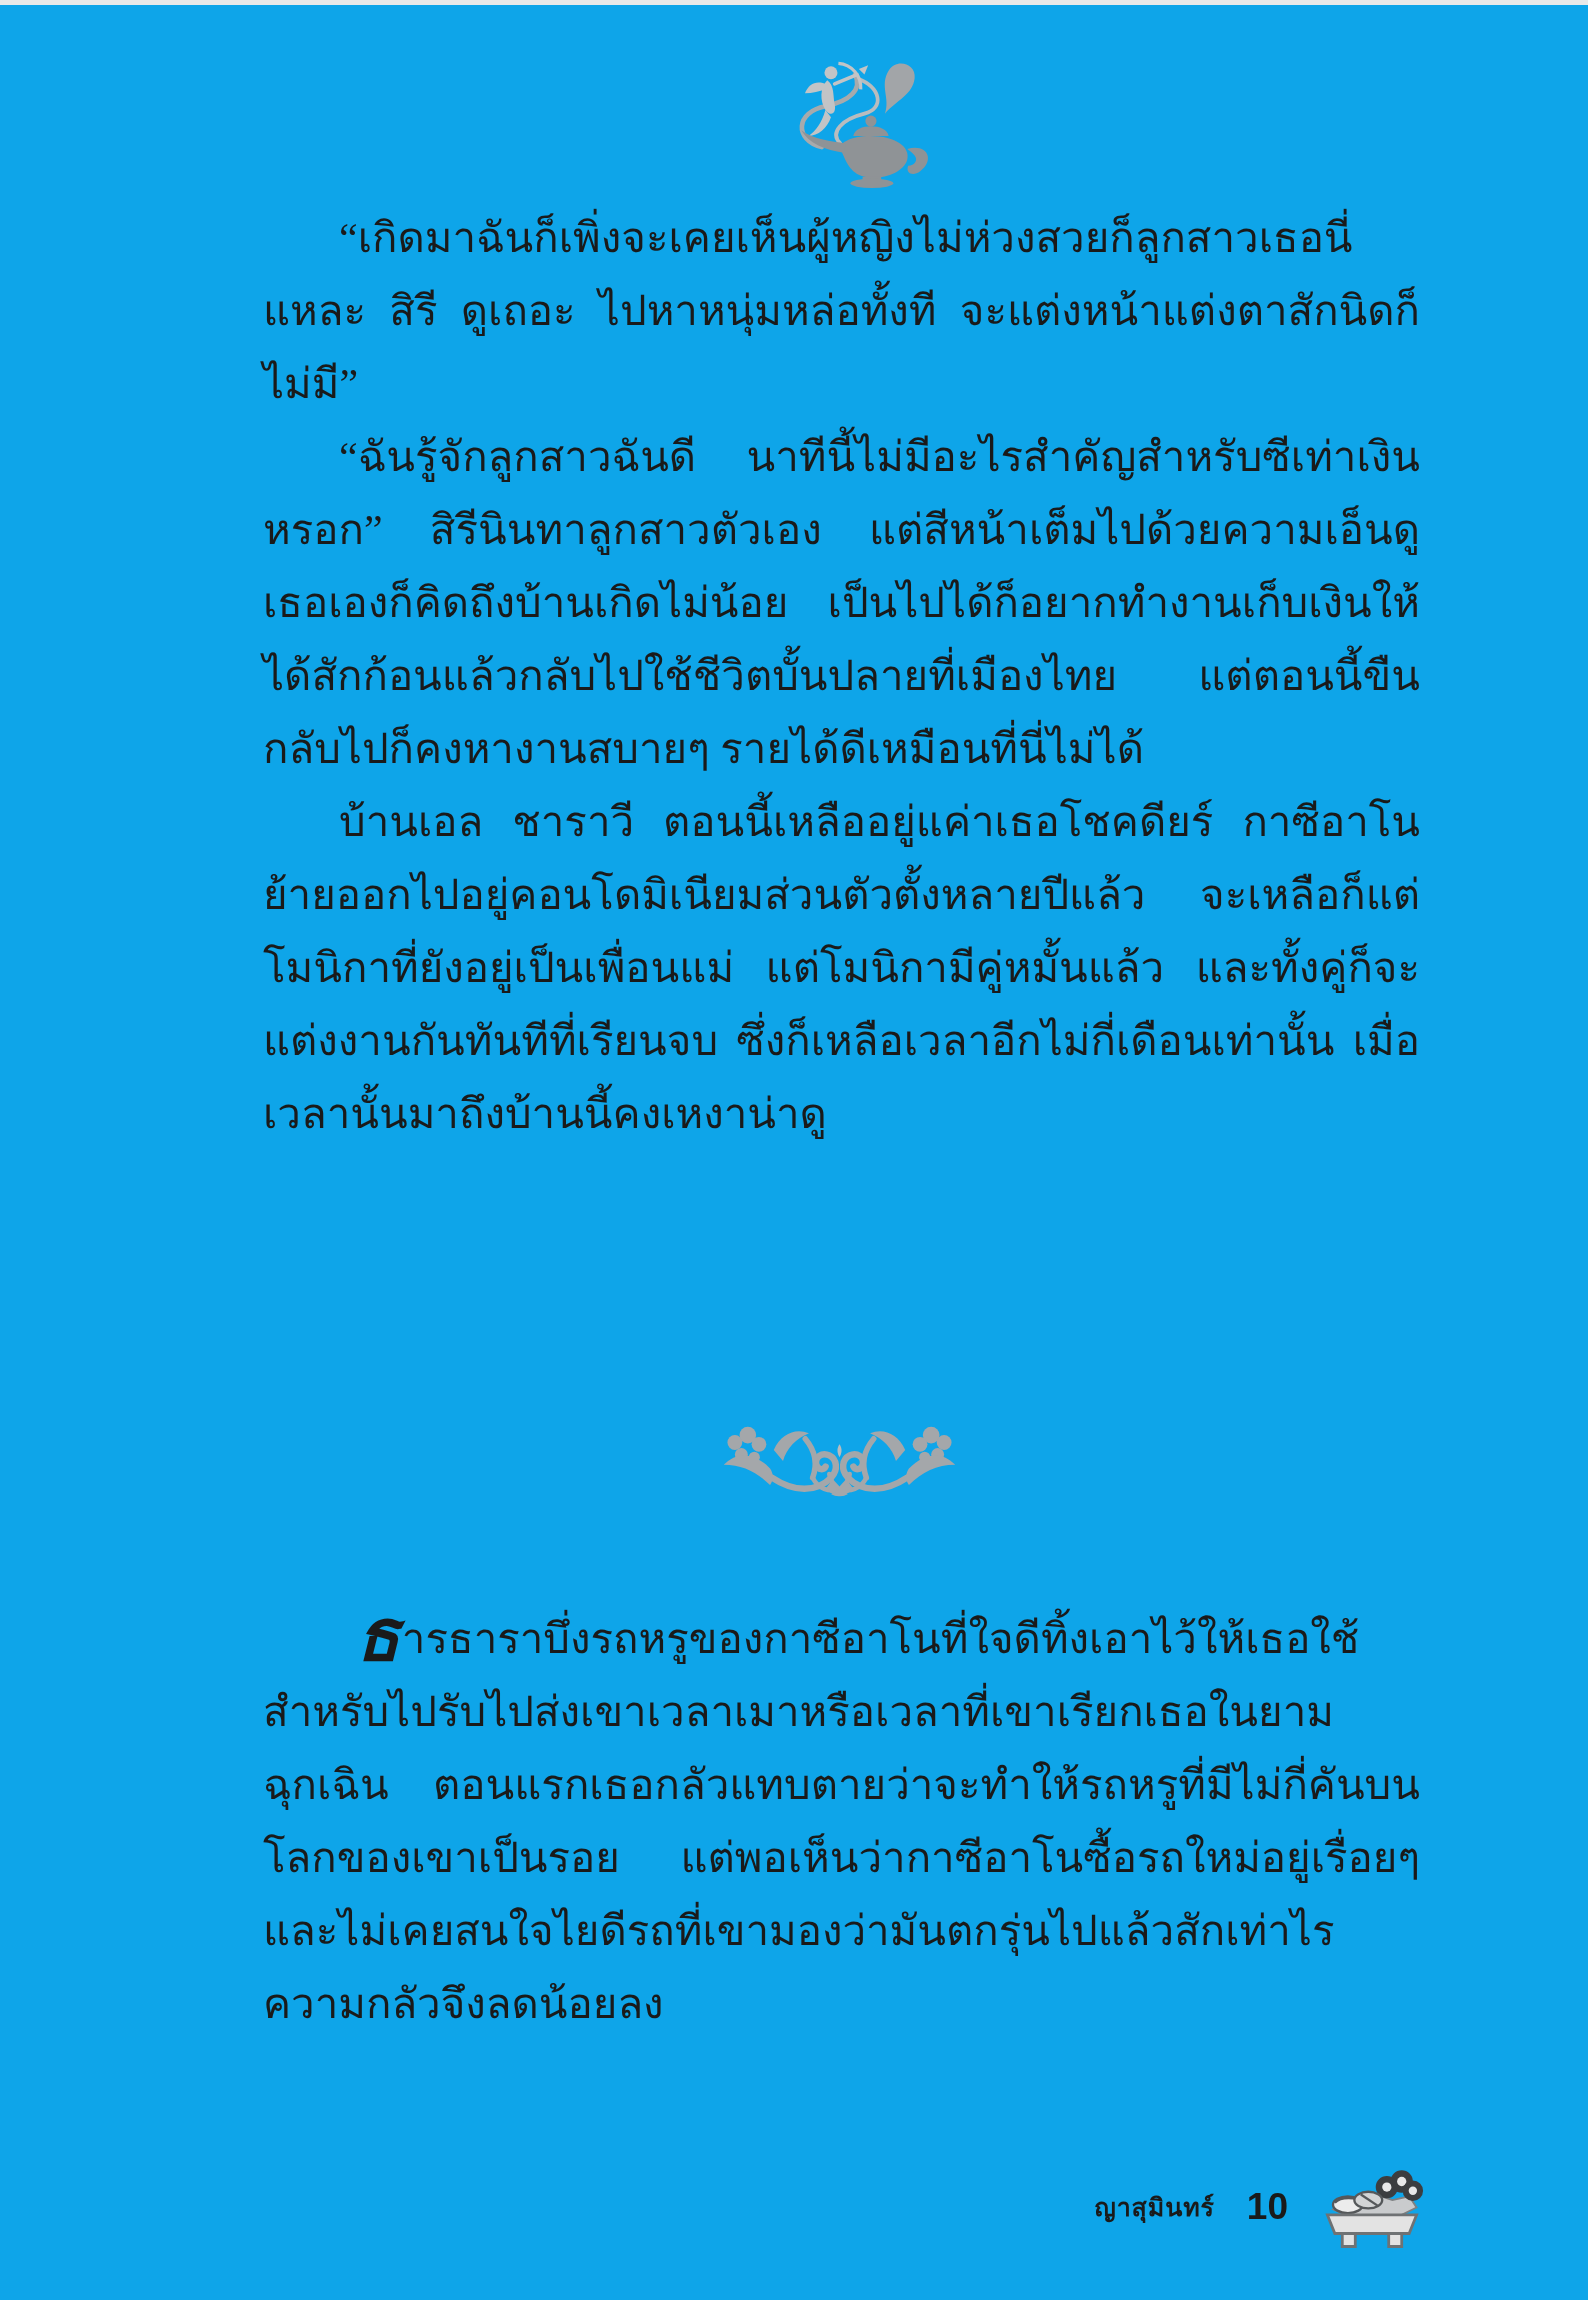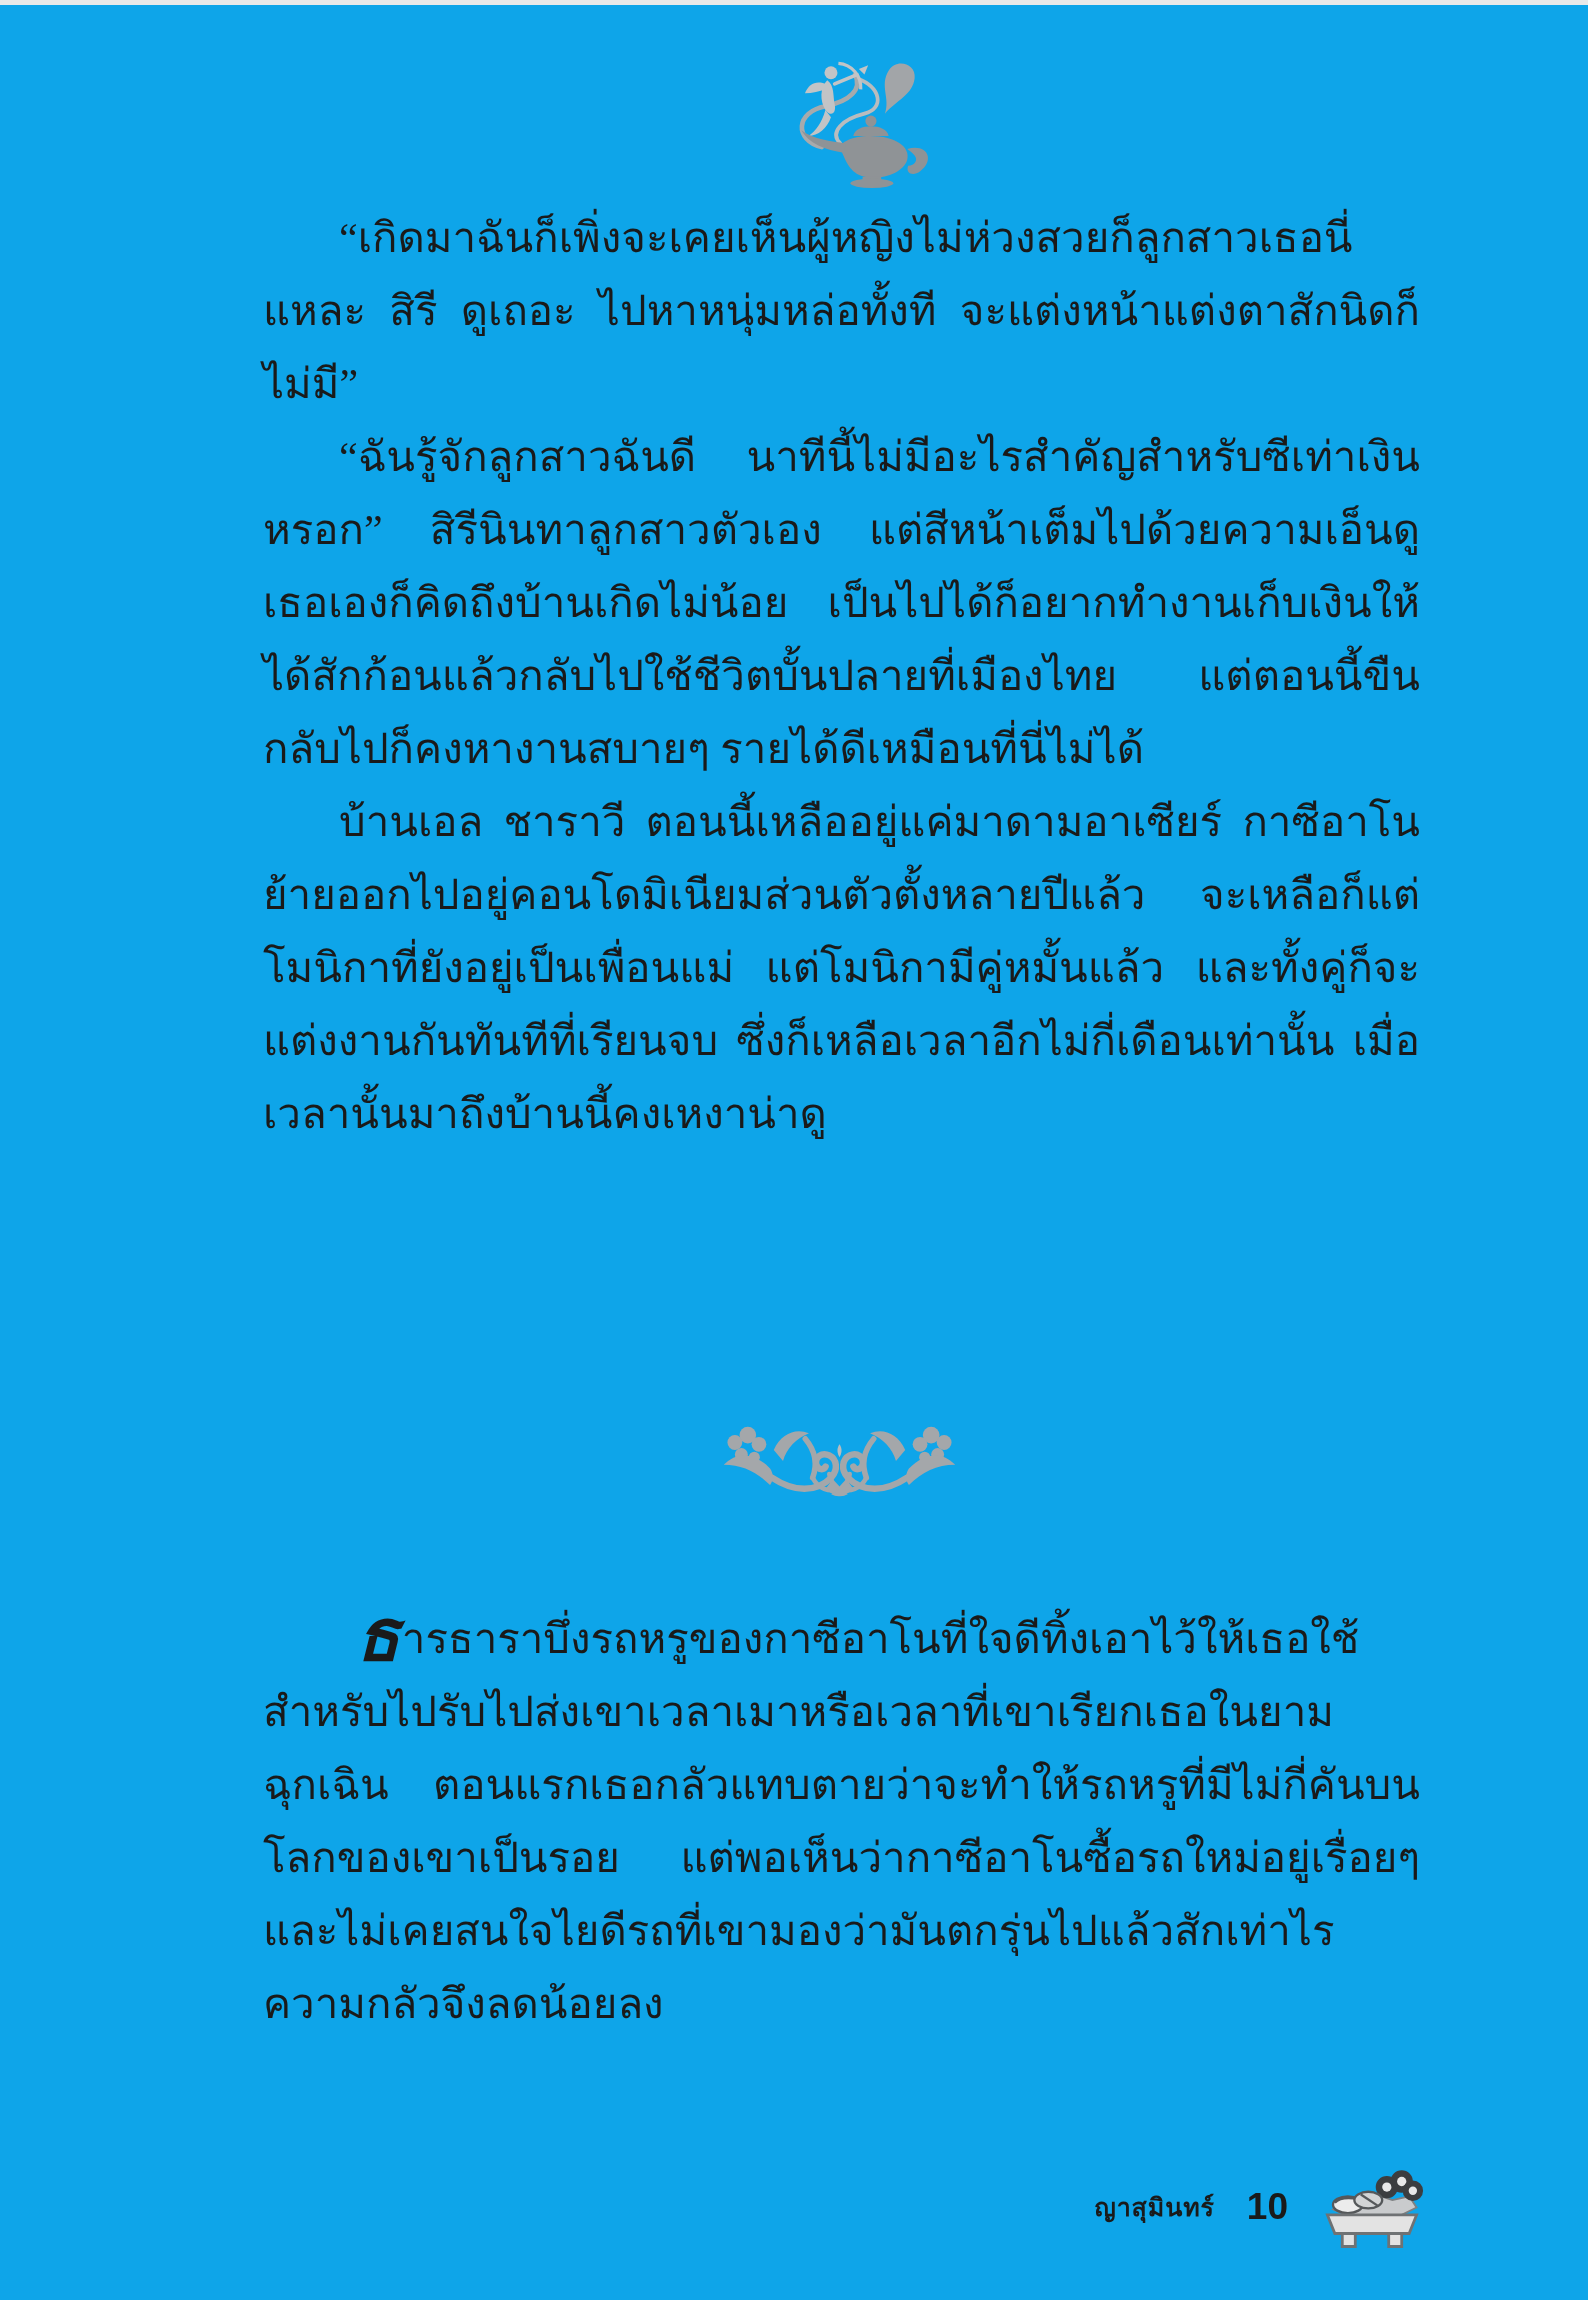--- a/index.html
+++ b/index.html
@@ -92,21 +92,21 @@
         <path d="M140,100 C162,94 170,112 154,124 C146,130 138,126 141,118 C148,118 152,112 148,107 C145,103 142,102 140,100 Z"></path>
         <path d="M92,130 L92,136 L112,136 L112,130 Z"></path>
         <ellipse cx="102" cy="137" rx="23" ry="5"></ellipse>
       </g>
     </svg>
   </div>
 
   <div class="body-text body-1">
     <p class="para indent">“เกิดมาฉันก็เพิ่งจะเคยเห็นผู้หญิงไม่ห่วงสวยก็ลูกสาวเธอนี่แหละ สิรี ดูเถอะ ไปหาหนุ่มหล่อทั้งที จะแต่งหน้าแต่งตาสักนิดก็ไม่มี”</p>
     <p class="para indent">“ฉันรู้จักลูกสาวฉันดี นาทีนี้ไม่มีอะไรสำคัญสำหรับซีเท่าเงินหรอก” สิรีนินทาลูกสาวตัวเอง แต่สีหน้าเต็มไปด้วยความเอ็นดู เธอเองก็คิดถึงบ้านเกิดไม่น้อย เป็นไปได้ก็อยากทำงานเก็บเงินให้ได้สักก้อนแล้วกลับไปใช้ชีวิตบั้นปลายที่เมืองไทย แต่ตอนนี้ขืนกลับไปก็คงหางานสบายๆ รายได้ดีเหมือนที่นี่ไม่ได้</p>
-    <p class="para indent">บ้านเอล ชาราวี ตอนนี้เหลืออยู่แค่มาดามอาเซียร์ กาซีอาโนย้ายออกไปอยู่คอนโดมิเนียมส่วนตัวตั้งหลายปีแล้ว จะเหลือก็แต่โมนิกาที่ยังอยู่เป็นเพื่อนแม่ แต่โมนิกามีคู่หมั้นแล้ว และทั้งคู่ก็จะแต่งงานกันทันทีที่เรียนจบ ซึ่งก็เหลือเวลาอีกไม่กี่เดือนเท่านั้น เมื่อเวลานั้นมาถึงบ้านนี้คงเหงาน่าดู</p>
+    <p class="para indent">บ้านเอล ชาราวี ตอนนี้เหลืออยู่แค่าเธอโชคดียร์ กาซีอาโนย้ายออกไปอยู่คอนโดมิเนียมส่วนตัวตั้งหลายปีแล้ว จะเหลือก็แต่โมนิกาที่ยังอยู่เป็นเพื่อนแม่ แต่โมนิกามีคู่หมั้นแล้ว และทั้งคู่ก็จะแต่งงานกันทันทีที่เรียนจบ ซึ่งก็เหลือเวลาอีกไม่กี่เดือนเท่านั้น เมื่อเวลานั้นมาถึงบ้านนี้คงเหงาน่าดู</p>
   </div>
 
   <div class="ornament divider-ornament">
     <svg viewBox="0 0 266 108" xmlns="http://www.w3.org/2000/svg">
       <g id="halfdiv" fill="#a4a7aa" stroke="#a4a7aa">
 
         <circle cx="20" cy="34" r="8" stroke="none"></circle>
         <circle cx="34" cy="26" r="9" stroke="none"></circle>
         <circle cx="46" cy="36" r="8" stroke="none"></circle>
         <circle cx="27" cy="47" r="7" stroke="none"></circle>

